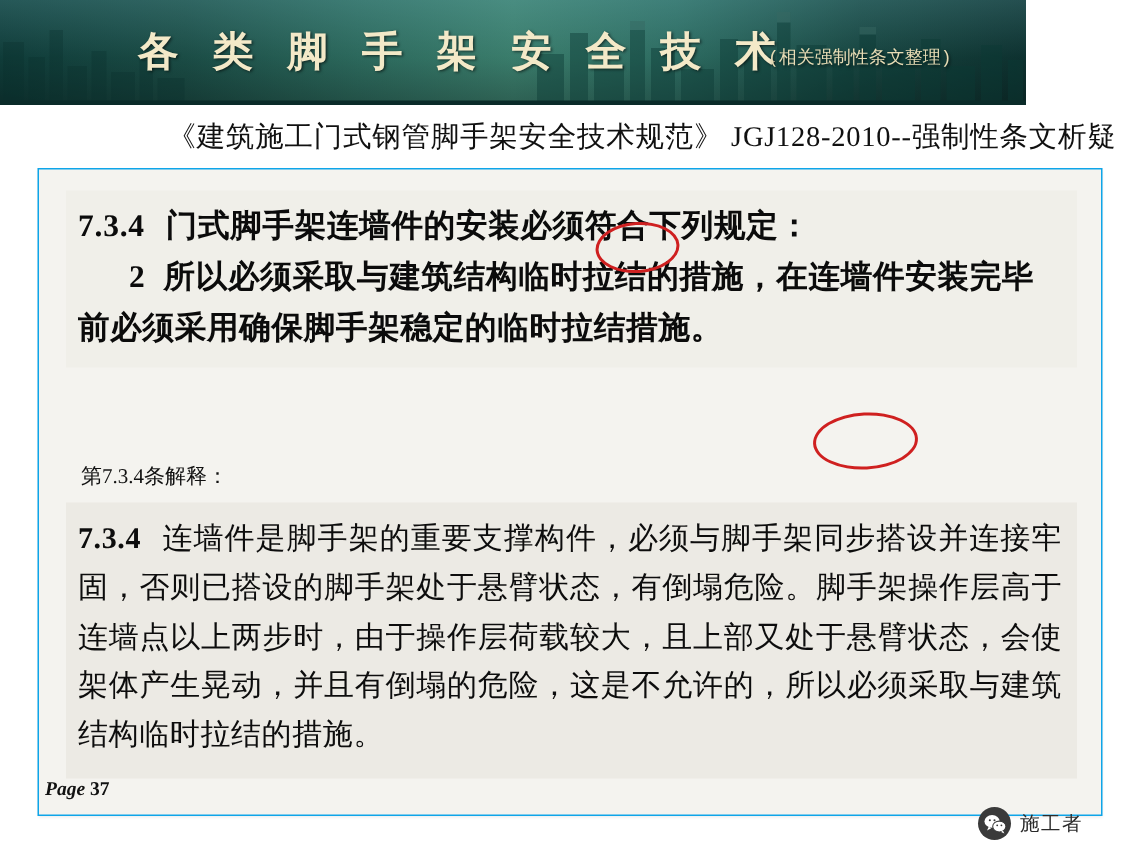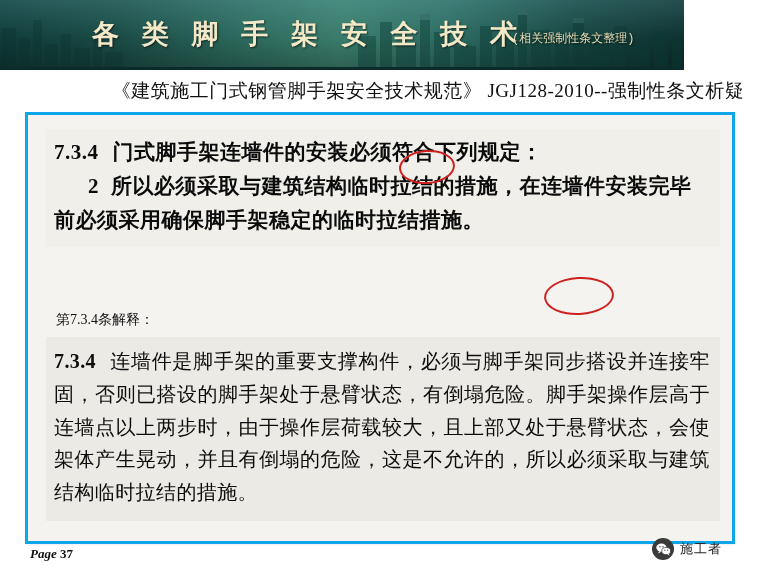--- a/index.html
+++ b/index.html
@@ -100,21 +100,21 @@
   }
 
   
   .panel {
     position: absolute;
     left: 25px;
     top: 112px;
     width: 710px;
     height: 432px;
     background: #f4f3ef;
-    border: 3px solid #0ea5e9;
+    border: 1px solid #0ea5e9;
     box-shadow: 0 1px 2px rgba(0,0,0,0.07);
     box-sizing: border-box;
   }
 
   .clause-box {
     position: absolute;
     left: 18px;
     top: 14px;
     width: 674px;
     background: #f0efe9;
@@ -182,21 +182,21 @@
     pointer-events: none;
     transform: rotate(-4deg);
   }
   .ell-1 { left: 353px; top: 21px;  width: 52px; height: 30px; }
   .ell-2 { left: 498px; top: 148px; width: 66px; height: 34px; transform: rotate(-3deg); }
 
   
   .page-label {
     position: absolute;
     left: 30px;
-    top: 546px;
+    top: 518px;
     font-family: "Liberation Serif", serif;
     font-style: italic;
     font-size: 13px;
     font-weight: bold;
     color: #111111;
   }
   .page-num {
     font-style: normal;
     font-weight: bold;
   }

